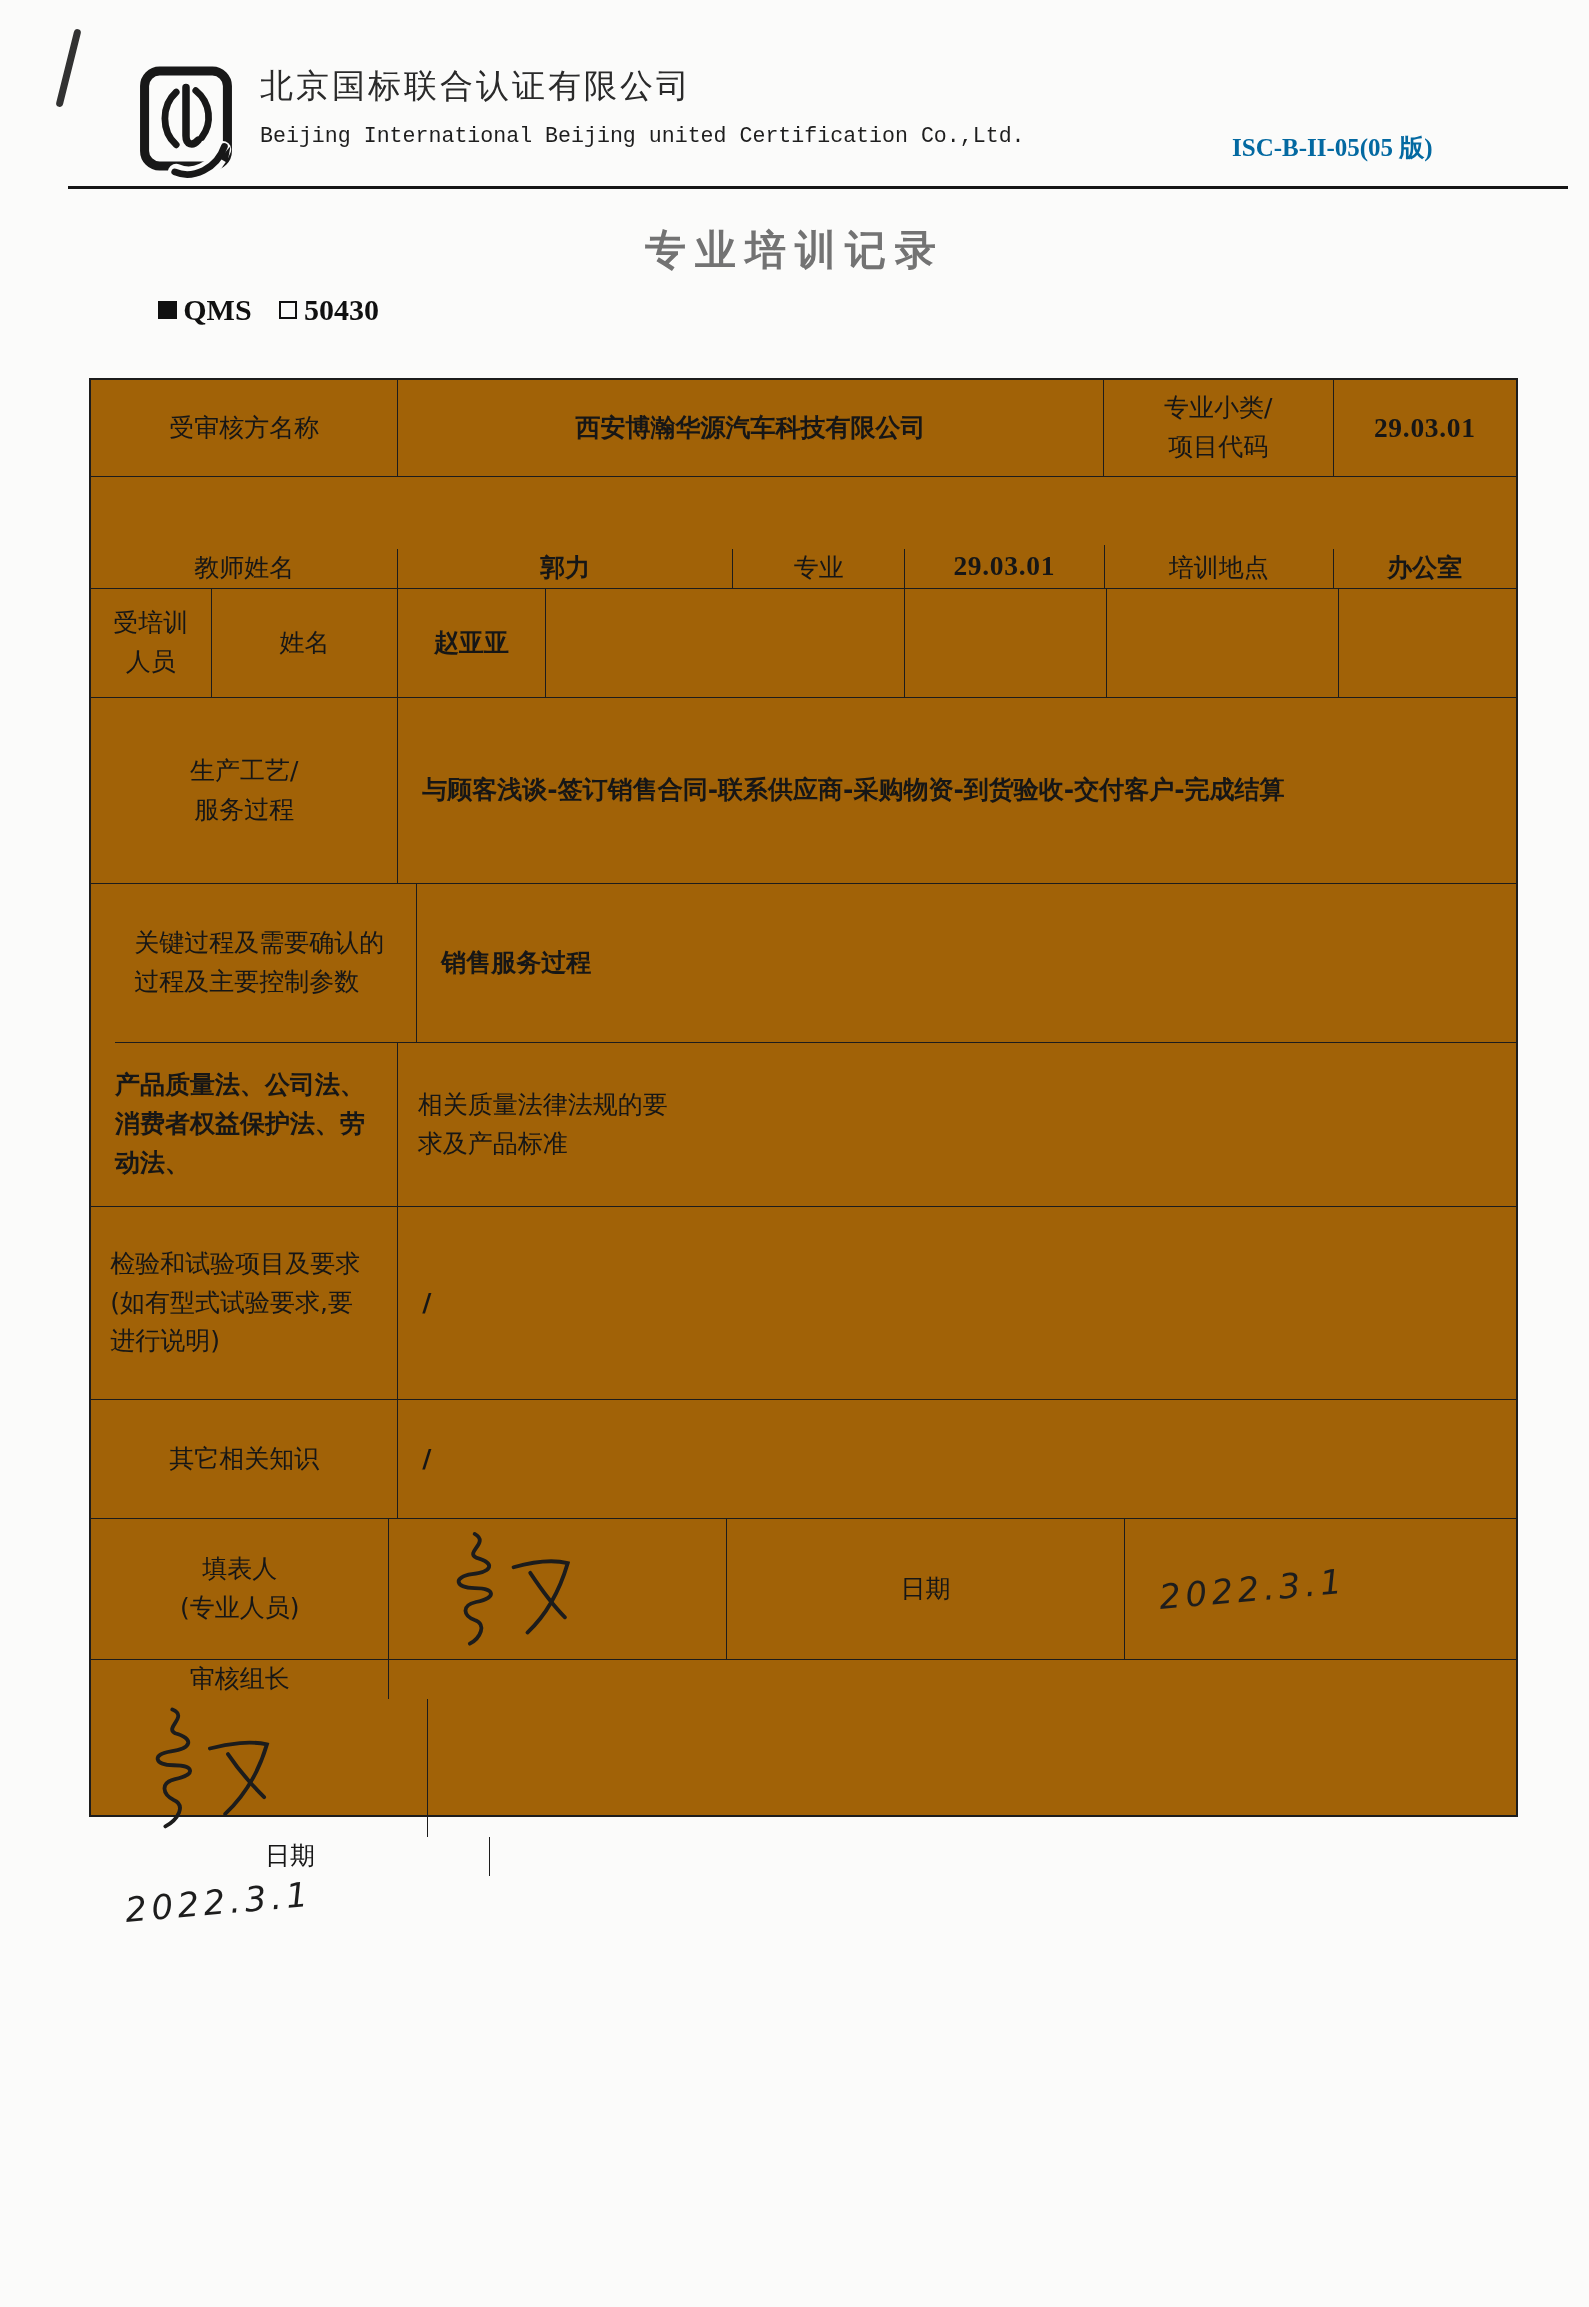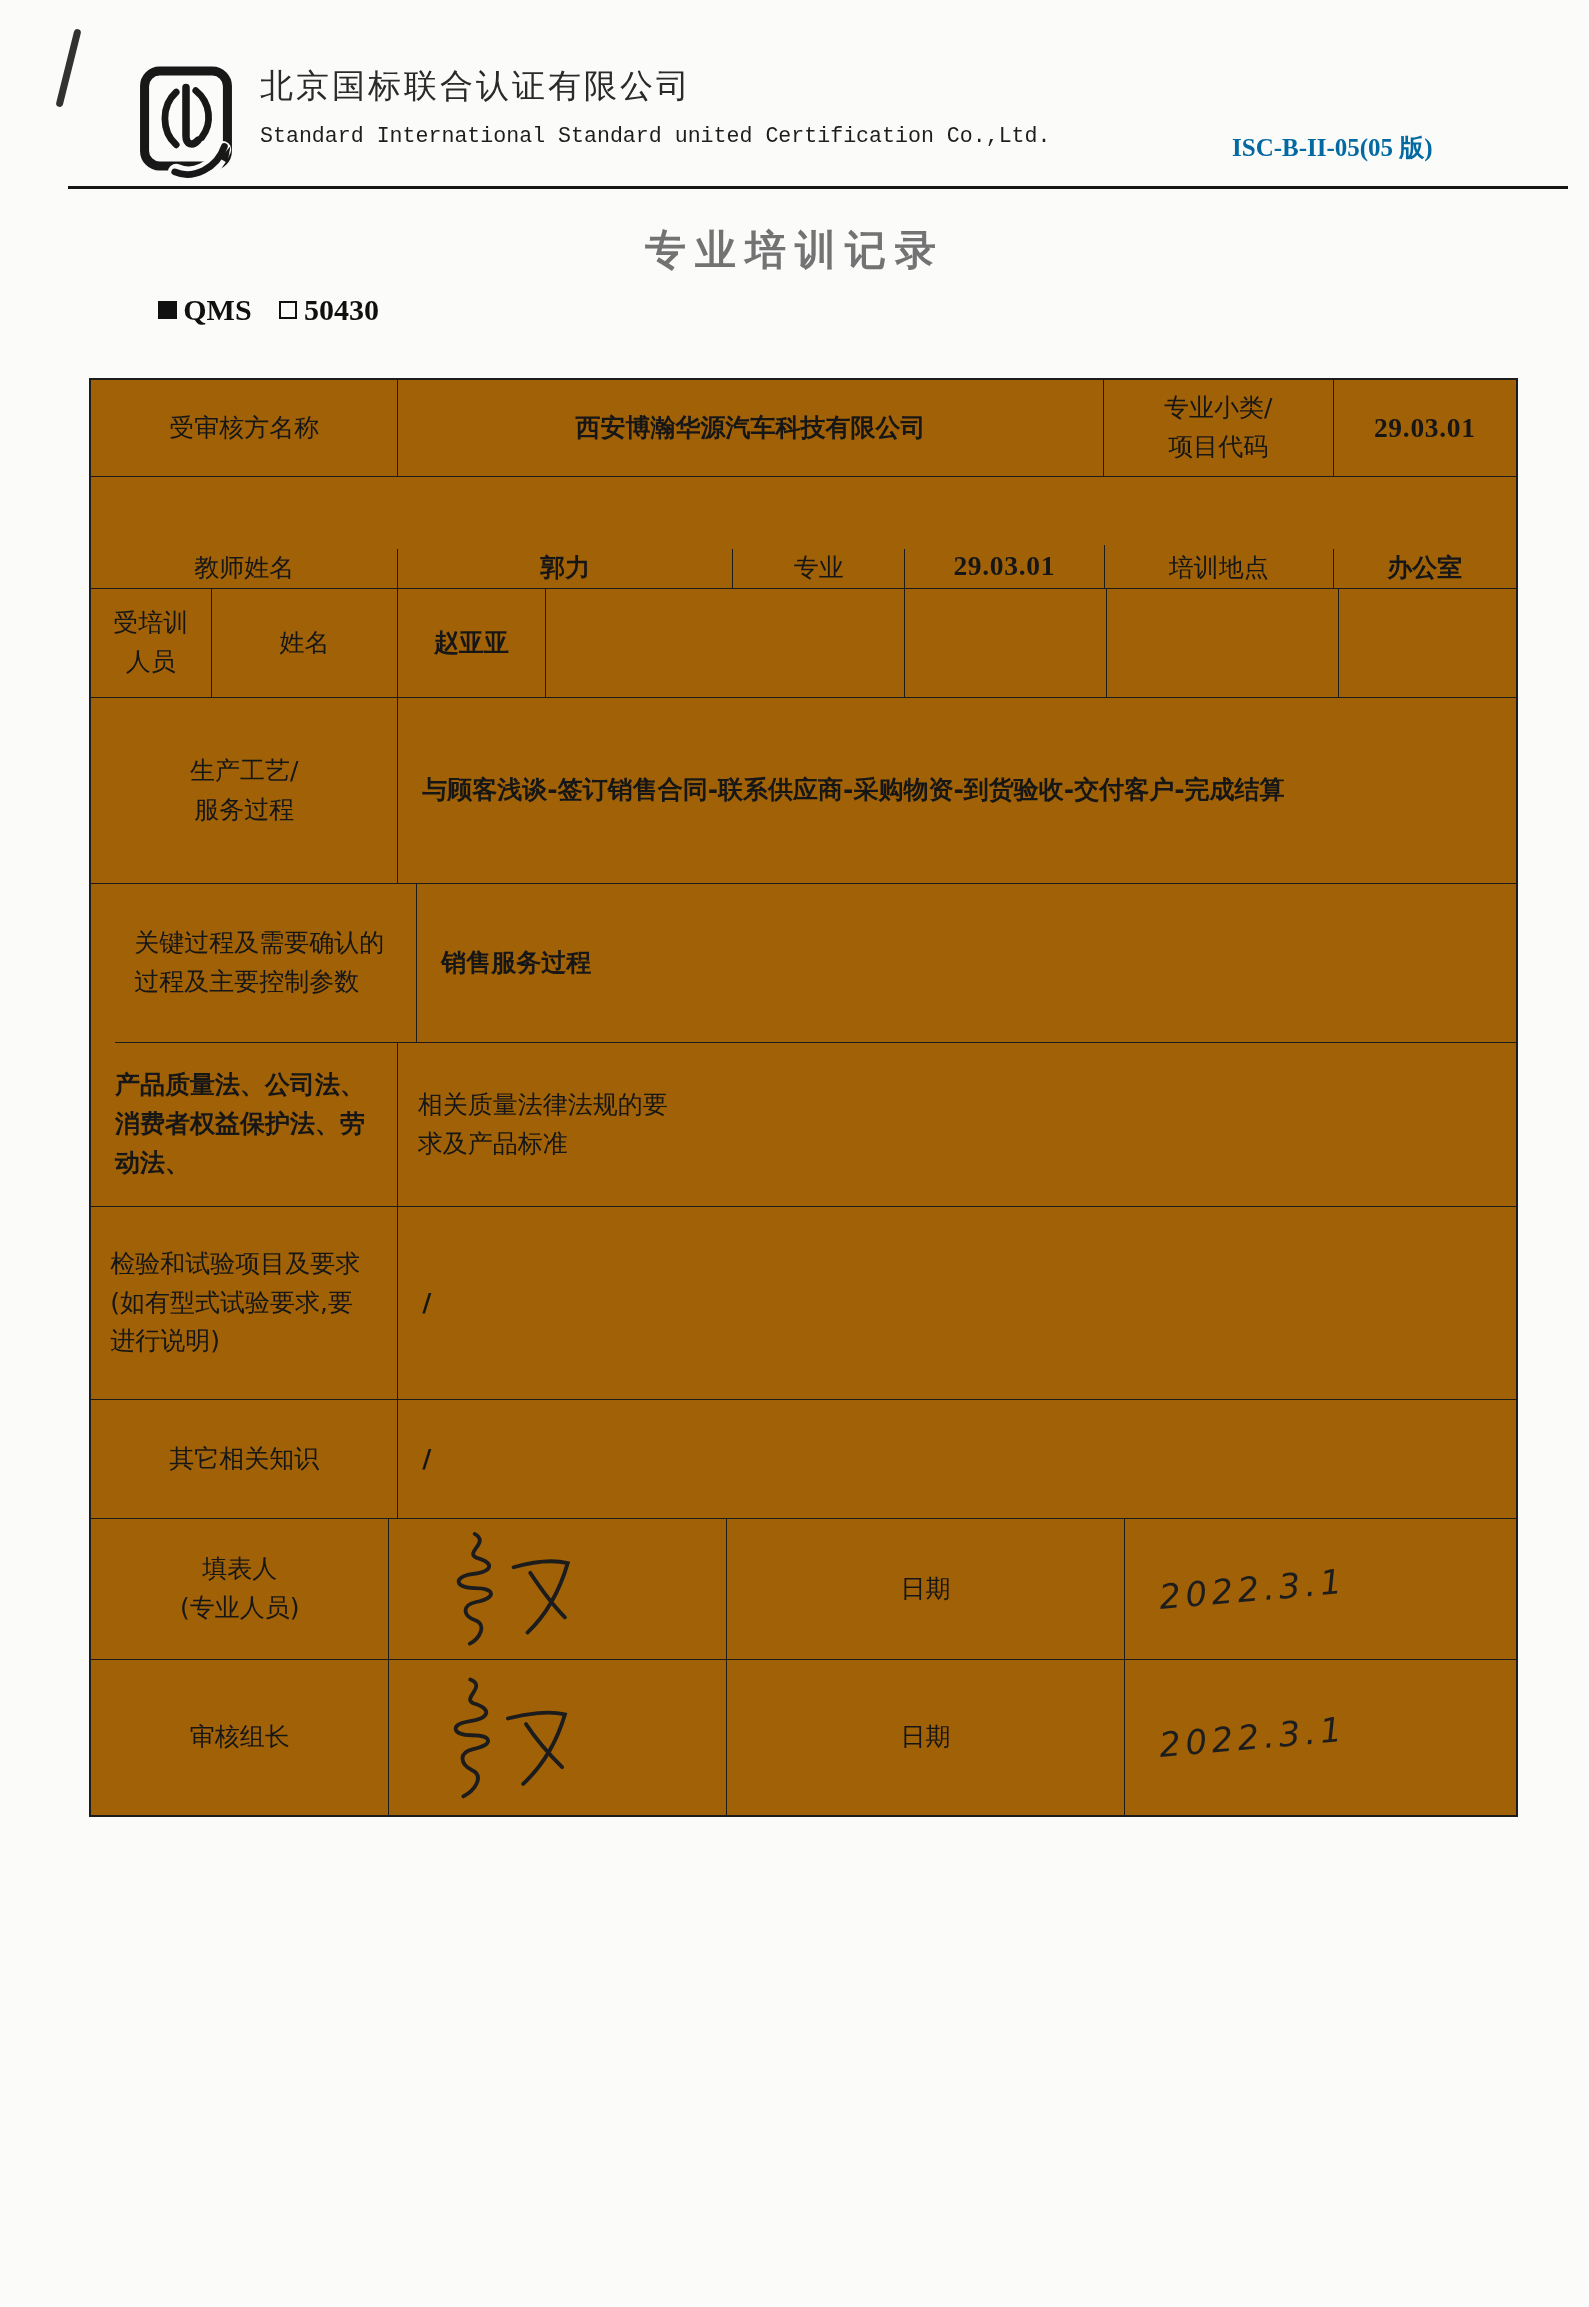--- a/index.html
+++ b/index.html
@@ -44,21 +44,21 @@
   .r2{height:112px;align-items:flex-end;}  .r2 .c:nth-child(1){width:21.57%;} .r2 .c:nth-child(2){width:23.50%;}
                       .r2 .c:nth-child(3){width:12.06%;} .r2 .c:nth-child(4){width:14.00%;}
                       .r2 .c:nth-child(5){width:16.08%;} .r2 .c:nth-child(6){width:12.79%;}
   .r3{height:109px;}  .r3 .c:nth-child(1){width:8.46%;}  .r3 .c:nth-child(2){width:13.11%;}
                       .r3 .c:nth-child(3){width:10.34%;} .r3 .c:nth-child(4){width:25.22%;}
                       .r3 .c:nth-child(5){width:14.15%;} .r3 .c:nth-child(6){width:16.29%;}
                       .r3 .c:nth-child(7){width:12.43%;}
   .r4{height:186px;}  .r5{height:159px;padding-left:24px;} .r6{height:164px;} .r7{height:193px;} .r8{height:119px;}
   .r4 .c:nth-child(1),.r5 .c:nth-child(1),.r6 .c:nth-child(1),.r7 .c:nth-child(1),.r8 .c:nth-child(1){width:21.57%;}
   .r4 .c:nth-child(2),.r5 .c:nth-child(2),.r6 .c:nth-child(2),.r7 .c:nth-child(2),.r8 .c:nth-child(2){width:78.43%;}
-  .r9{height:141px;}  .r10{height:155px;}
+  .r9{height:141px;}  .r10{height:155px;flex-direction:column;}
   .r9 .c:nth-child(1),.r10 .c:nth-child(1){width:20.94%;}
   .r9 .c:nth-child(2),.r10 .c:nth-child(2){width:23.66%;}
   .r9 .c:nth-child(3),.r10 .c:nth-child(3){width:27.99%;}
   .r9 .c:nth-child(4),.r10 .c:nth-child(4){width:27.41%;}
 
   .sig-cell{justify-content:flex-start;padding-left:41px;}
   .hand-cell{justify-content:flex-start;padding-left:34px;}
   .hand{font-style:italic;font-weight:500;font-size:34px;letter-spacing:4.5px;
         transform:rotate(-5deg);color:#1d1d1d;}
   .sig{overflow:visible;}
@@ -73,21 +73,21 @@
   <svg class="logo" width="113" height="113" viewBox="0 0 130 150">
     <rect x="8" y="8" width="110" height="126" rx="20" fill="none" stroke="#181818" stroke-width="12"></rect>
     <path d="M50 36 C30 54 30 88 50 106" fill="none" stroke="#181818" stroke-width="9" stroke-linecap="round"></path>
     <path d="M76 34 C96 50 98 78 84 96" fill="none" stroke="#181818" stroke-width="9" stroke-linecap="round"></path>
     <path d="M63 30 L63 94 C63 106 72 108 79 100" fill="none" stroke="#181818" stroke-width="10" stroke-linecap="round"></path>
     <path d="M112 112 C102 140 72 152 50 142" fill="none" stroke="#fbfbfa" stroke-width="22" stroke-linecap="round"></path>
     <path d="M114 108 C104 138 72 152 48 142" fill="none" stroke="#181818" stroke-width="9" stroke-linecap="round"></path>
     <path d="M108 124 L122 108 L118 130 Z" fill="#181818"></path>
   </svg>
   <div class="company-cn">北京国标联合认证有限公司</div>
-  <div class="company-en">Standard International Standard united Certification Co.,Ltd.</div>
+  <div class="company-en">Beijing International Beijing united Certification Co.,Ltd.</div>
   <div class="form-code">ISC-B-II-05(05 版)</div>
   <div class="rule"></div>
 
   <div class="title">专业培训记录</div>
 
   <div class="schemes">
     <span class="scheme-item">
       <span class="sq filled"></span>
       <span>QMS</span>
     </span>

